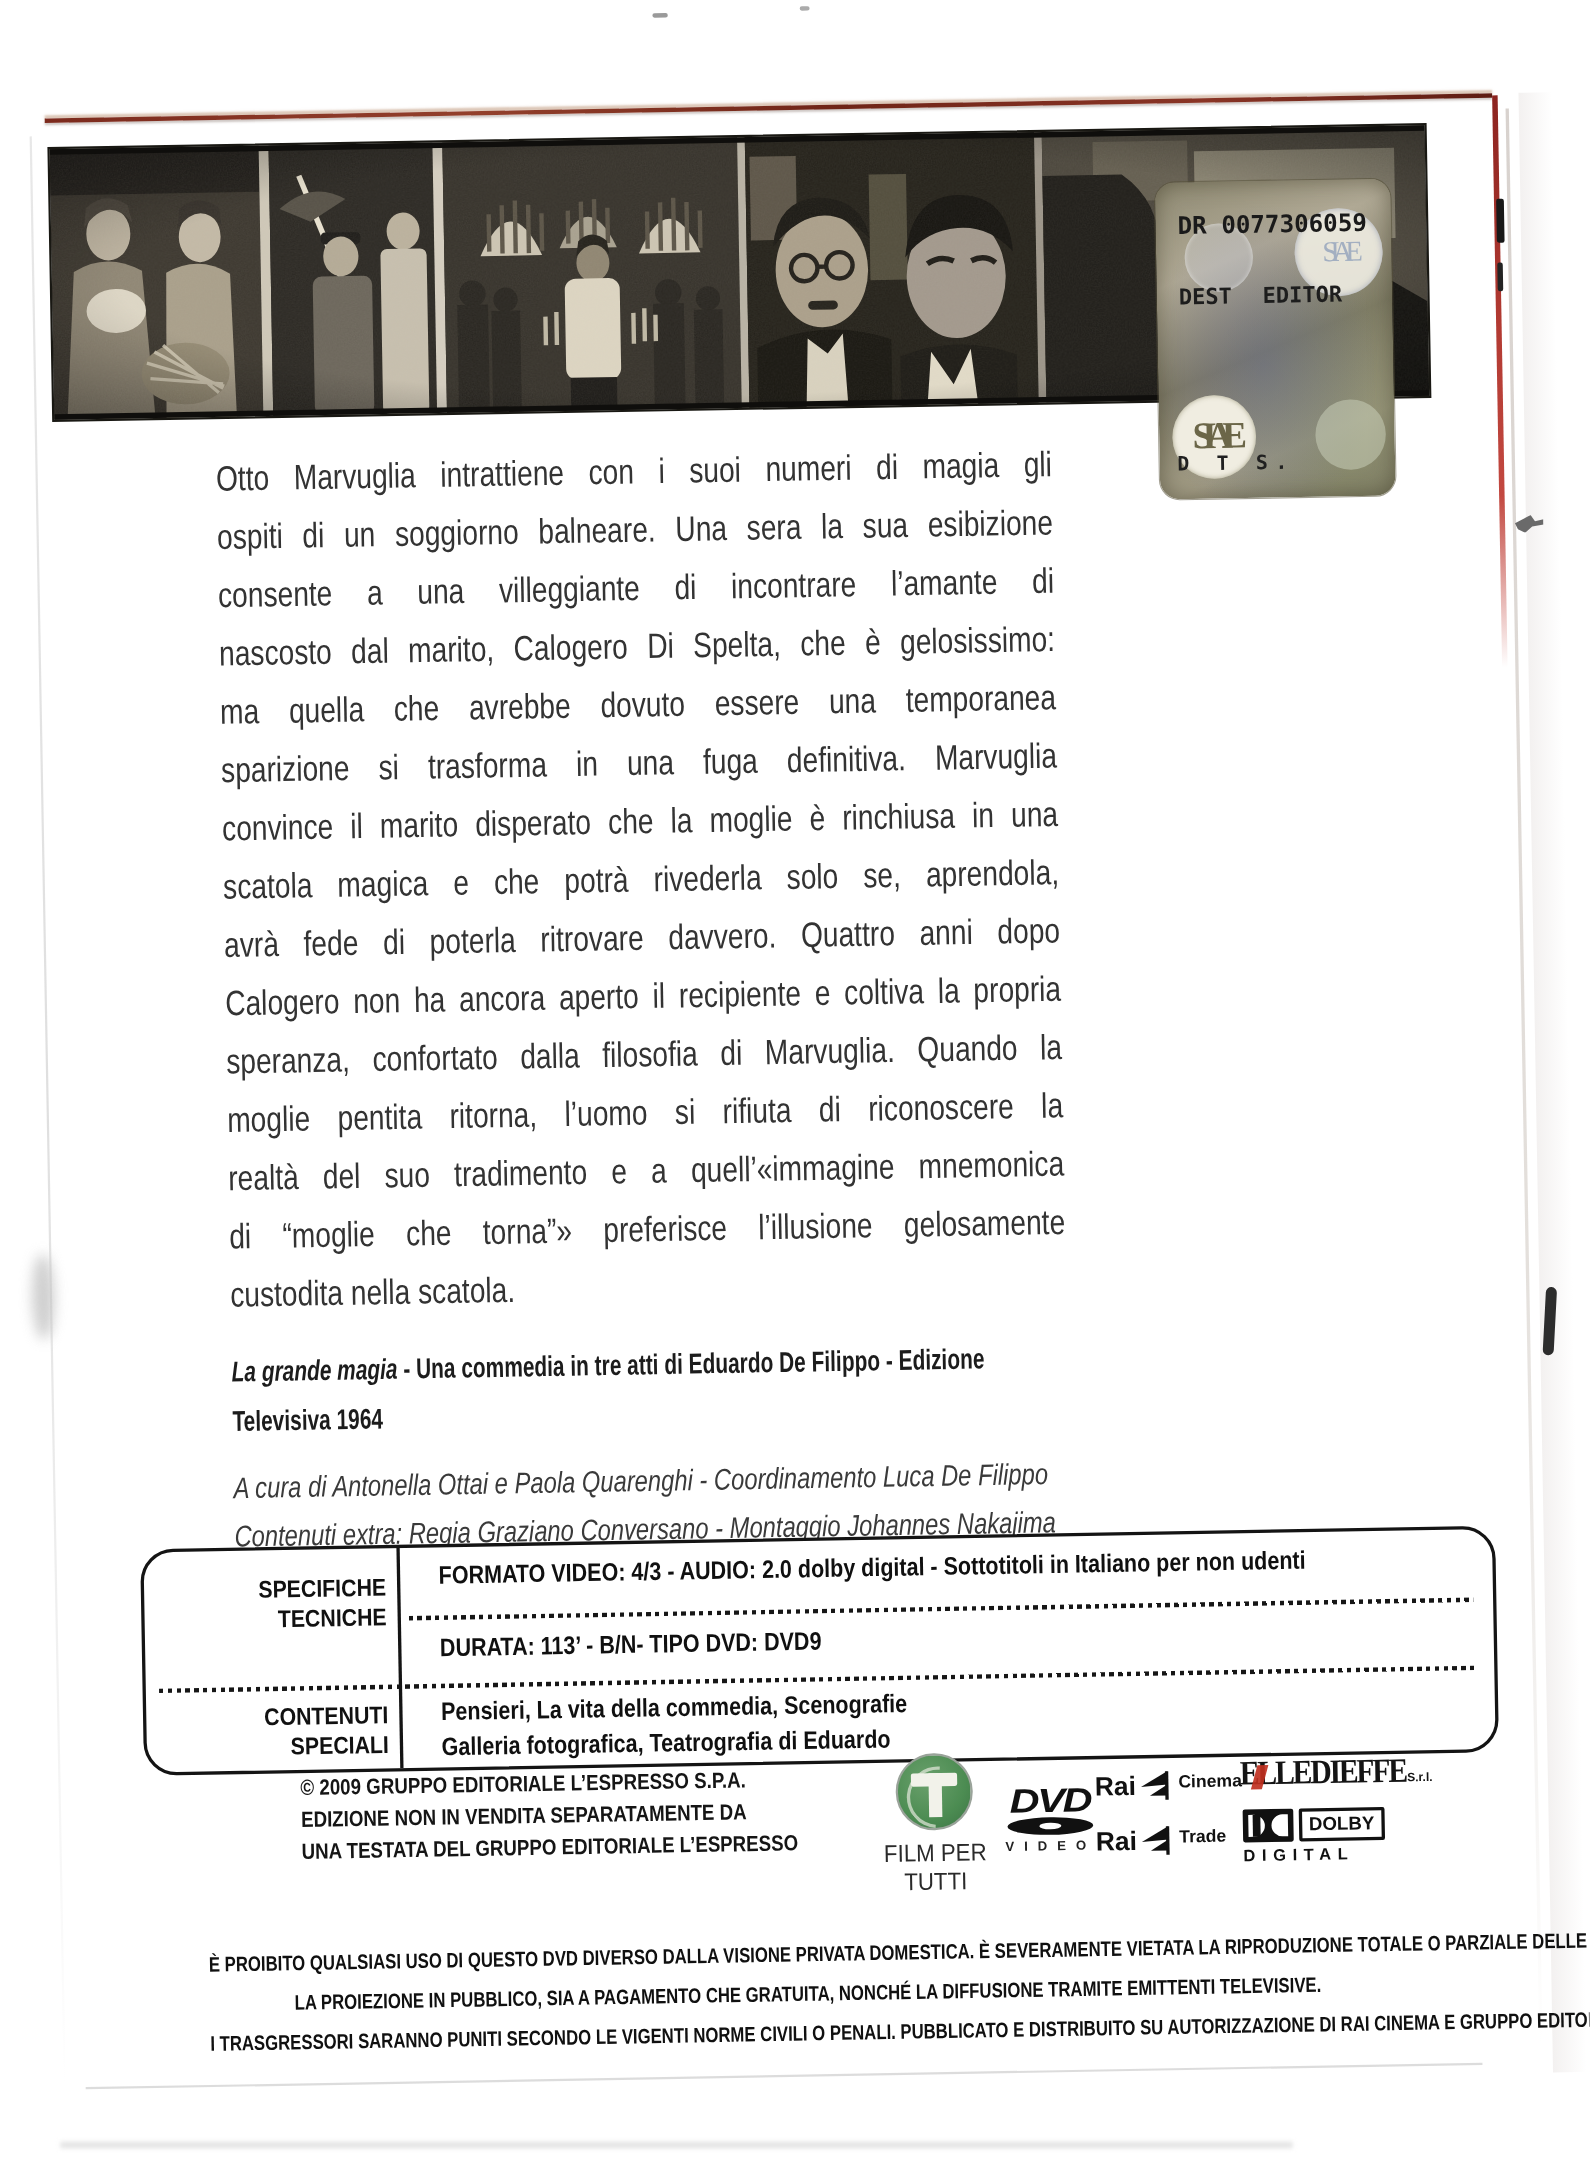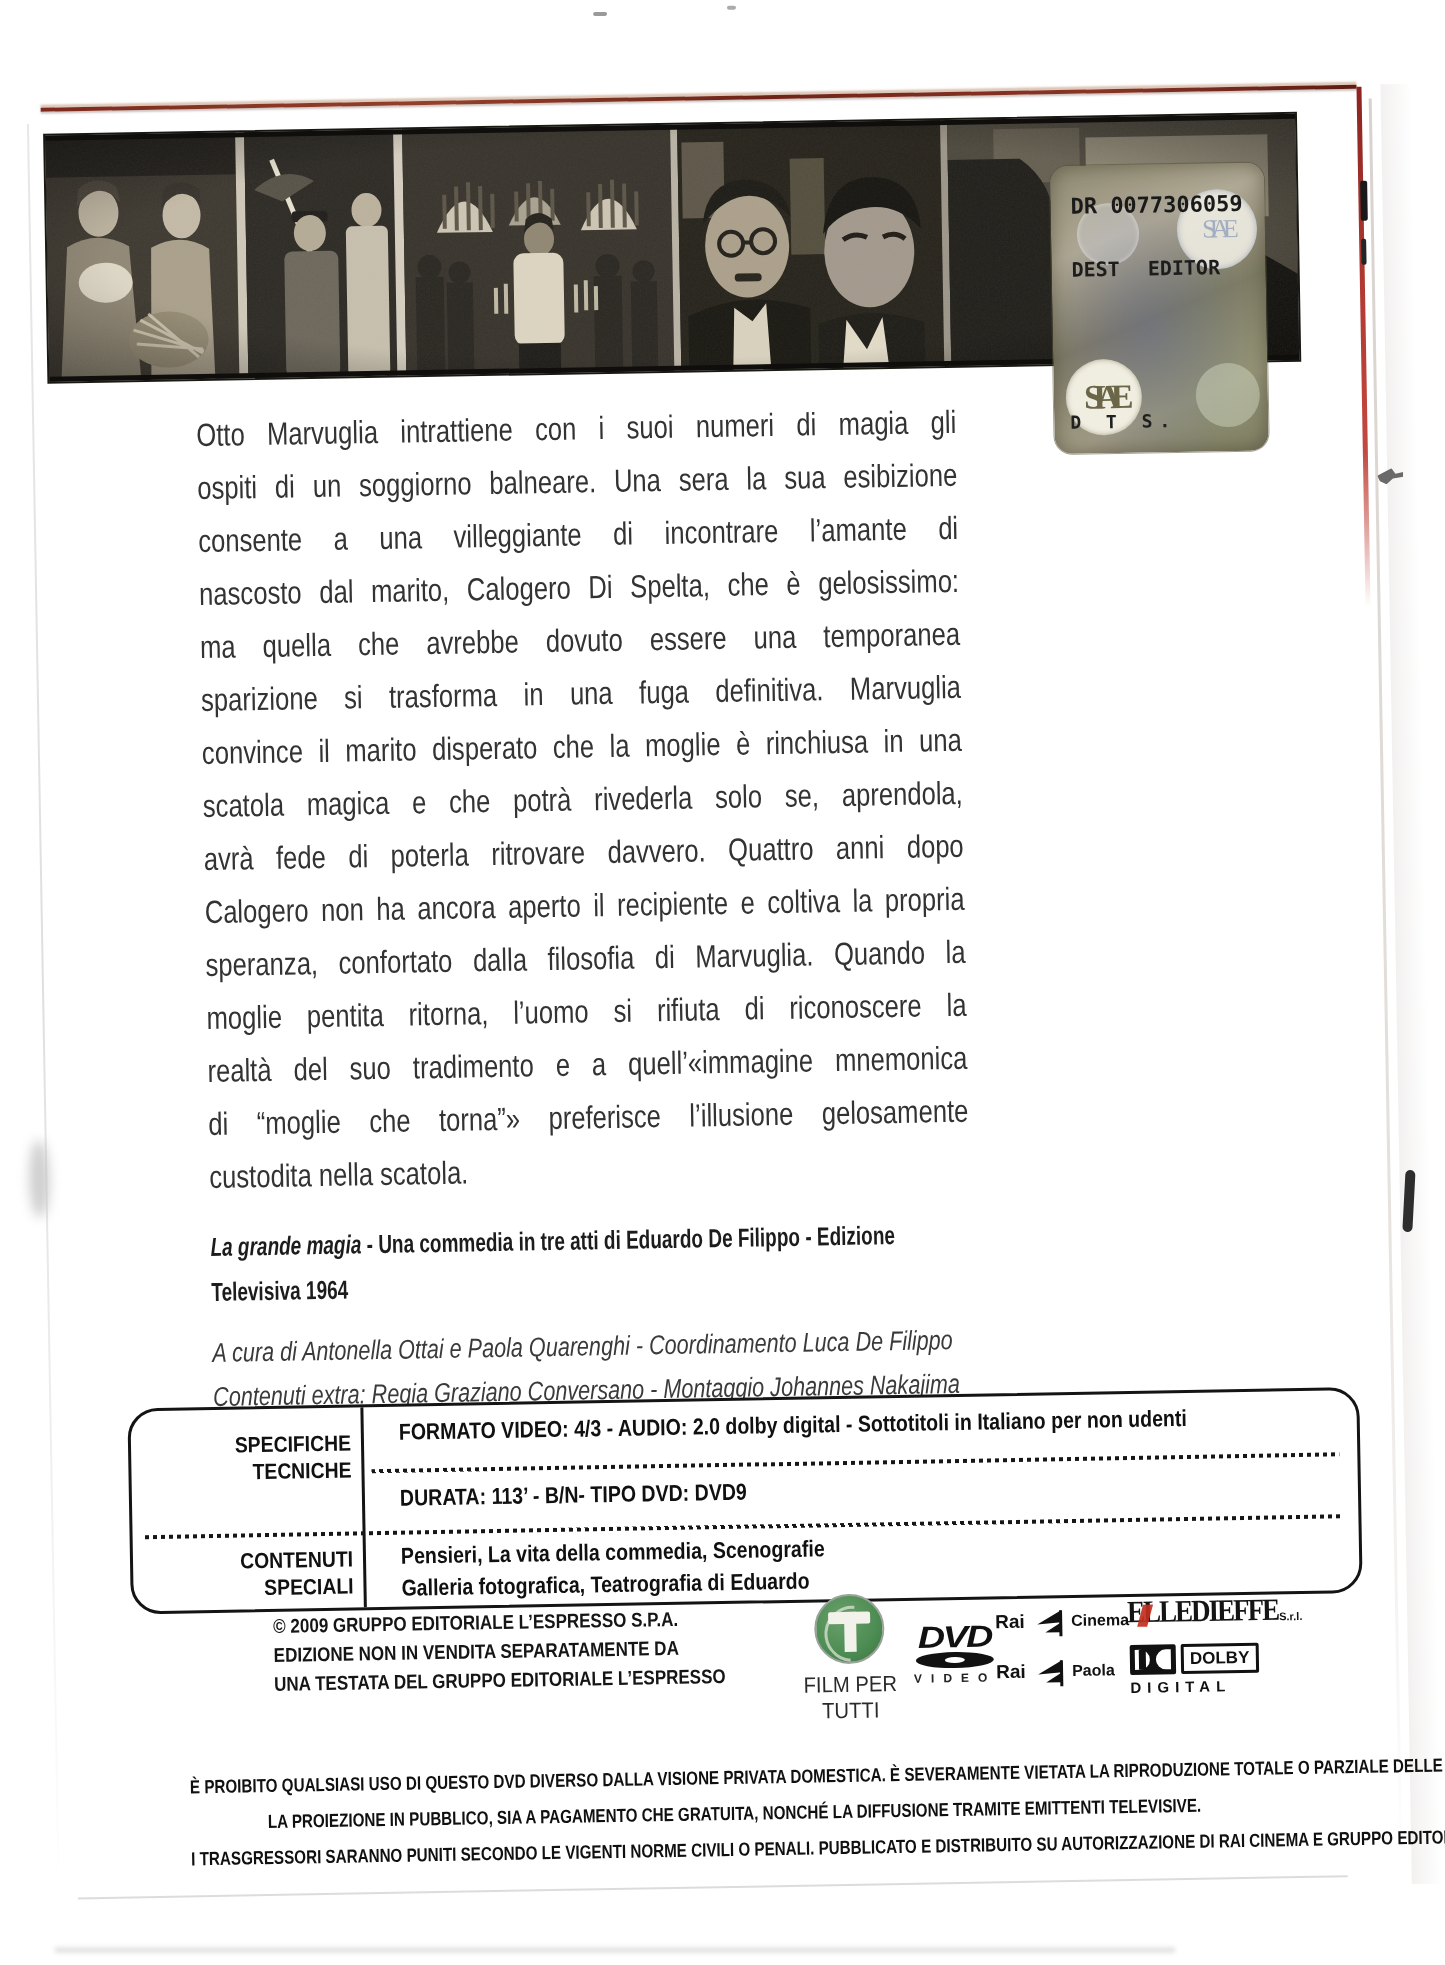--- a/index.html
+++ b/index.html
@@ -115,21 +115,21 @@
   #fpt .fpt-label{margin-top:8px;font-size:22px;color:#2a2a2a;letter-spacing:0px;
      transform:scaleX(.92);transform-origin:center top;}
   #dvdlogo{left:888px;top:1626px;width:110px;text-align:center;}
   #dvdlogo .dvdword{font-size:36px;font-weight:bold;font-style:italic;color:#111;
      letter-spacing:-2px;transform:scaleY(.85) scaleX(1.05);transform-origin:center;line-height:30px;}
   #dvdlogo .discellipse{width:78px;height:16px;margin:0 auto;border-radius:50%;background:#111;position:relative;}
   #dvdlogo .discellipse::after{content:"";position:absolute;left:29px;top:5px;width:20px;height:6px;
      border-radius:50%;background:#fff;}
   #dvdlogo .videoword{margin-top:3px;font-size:12px;font-weight:bold;letter-spacing:9px;color:#222;}
   .rai-row{left:984px;width:150px;height:34px;}
-  .rai-row .rai{position:absolute;left:0;top:4px;font-size:19px;font-weight:bold;color:#111;}
+  .rai-row .rai{position:absolute;left:0;top:4px;font-size:24px;font-weight:bold;color:#111;}
   .rai-row .sub{position:absolute;left:76px;top:6px;font-size:16px;font-weight:bold;color:#111;}
   .rai-icon{position:absolute;left:40px;top:0;width:30px;height:32px;}
   #elledieffe{left:1116px;top:1604px;width:180px;height:40px;}
   #elledieffe .word{font-family:"Liberation Serif",serif;font-weight:bold;font-size:27px;
      letter-spacing:-2px;color:#141414;transform:scaleY(1.15);display:inline-block;}
   #elledieffe .red{position:absolute;left:13px;top:8px;width:10px;height:22px;background:#c03020;
      transform:skewX(-16deg);opacity:.92;}
   #elledieffe .srl{position:absolute;left:152px;top:16px;font-size:11px;font-weight:bold;color:#141414;}
   #dolby{left:1118px;top:1652px;width:170px;}
   #dolby .row{display:flex;align-items:center;gap:5px;}
@@ -355,21 +355,21 @@
     <span class="sub">Cinema</span>
   </div>
 
   <div class="abs rai-row" style="top:1662px;">
     <span class="rai">Rai</span>
     <svg class="rai-icon" viewBox="0 0 30 32">
       <path d="M2,18 L26,4 L26,16 Z" fill="#111"></path>
       <path d="M26,16 L10,26 L26,26 Z" fill="#111"></path>
       <rect x="24" y="4" width="3" height="26" fill="#111"></rect>
     </svg>
-    <span class="sub">Paola</span>
+    <span class="sub">Trade</span>
   </div>
 
   <div class="abs" id="elledieffe">
     <span class="word">ELLEDIEFFE</span>
     <span class="red"></span>
     <span class="srl">S.r.l.</span>
   </div>
 
   <div class="abs" id="dolby">
     <div class="row">

